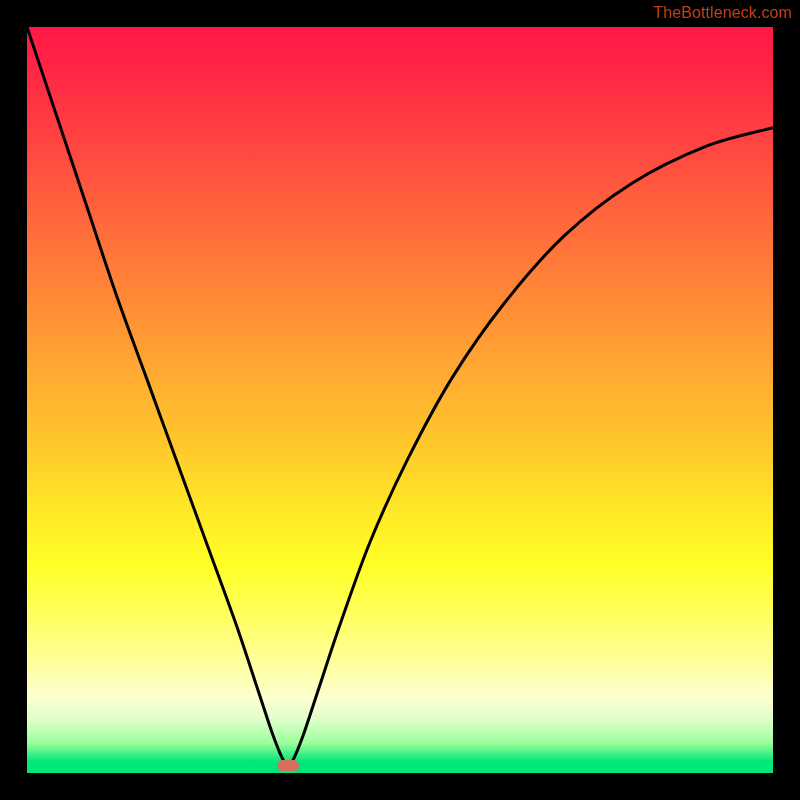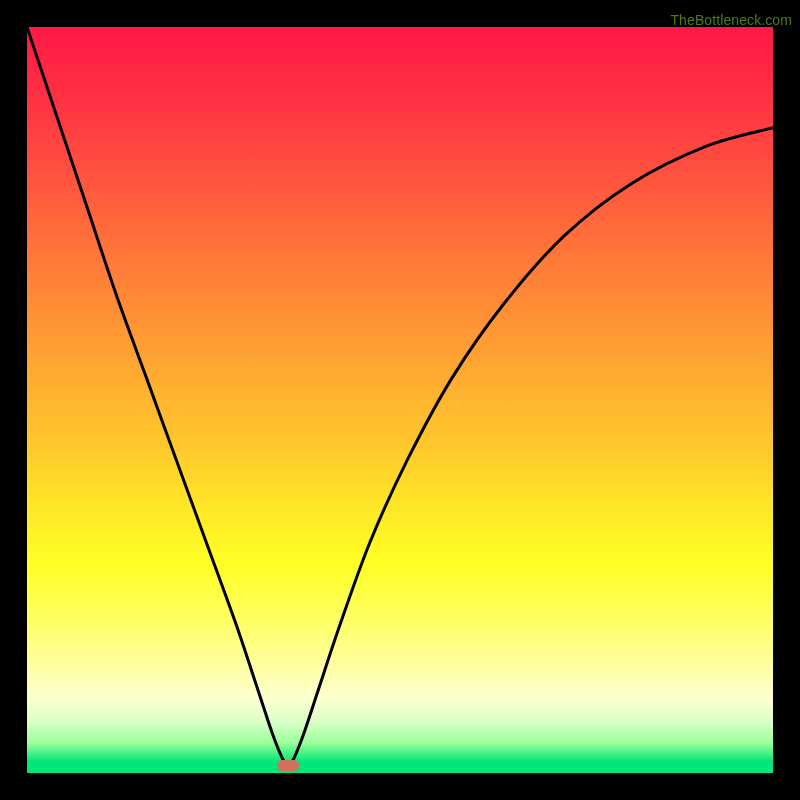--- a/index.html
+++ b/index.html
@@ -53,24 +53,24 @@
   }
   .curve-svg {
     position: absolute;
     left: 0;
     top: 0;
     width: 100%;
     height: 100%;
   }
   .watermark {
     position: absolute;
-    top: 12px;
+    top: 4px;
     right: 8px;
-    color: #4d7c0f;
-    font-size: 14px;
+    color: #c2410c;
+    font-size: 16px;
     font-weight: 400;
     letter-spacing: 0.1px;
   }
 </style>
 </head>
 <body>
 
 <div class="frame">
 
   <div class="plot-area">

